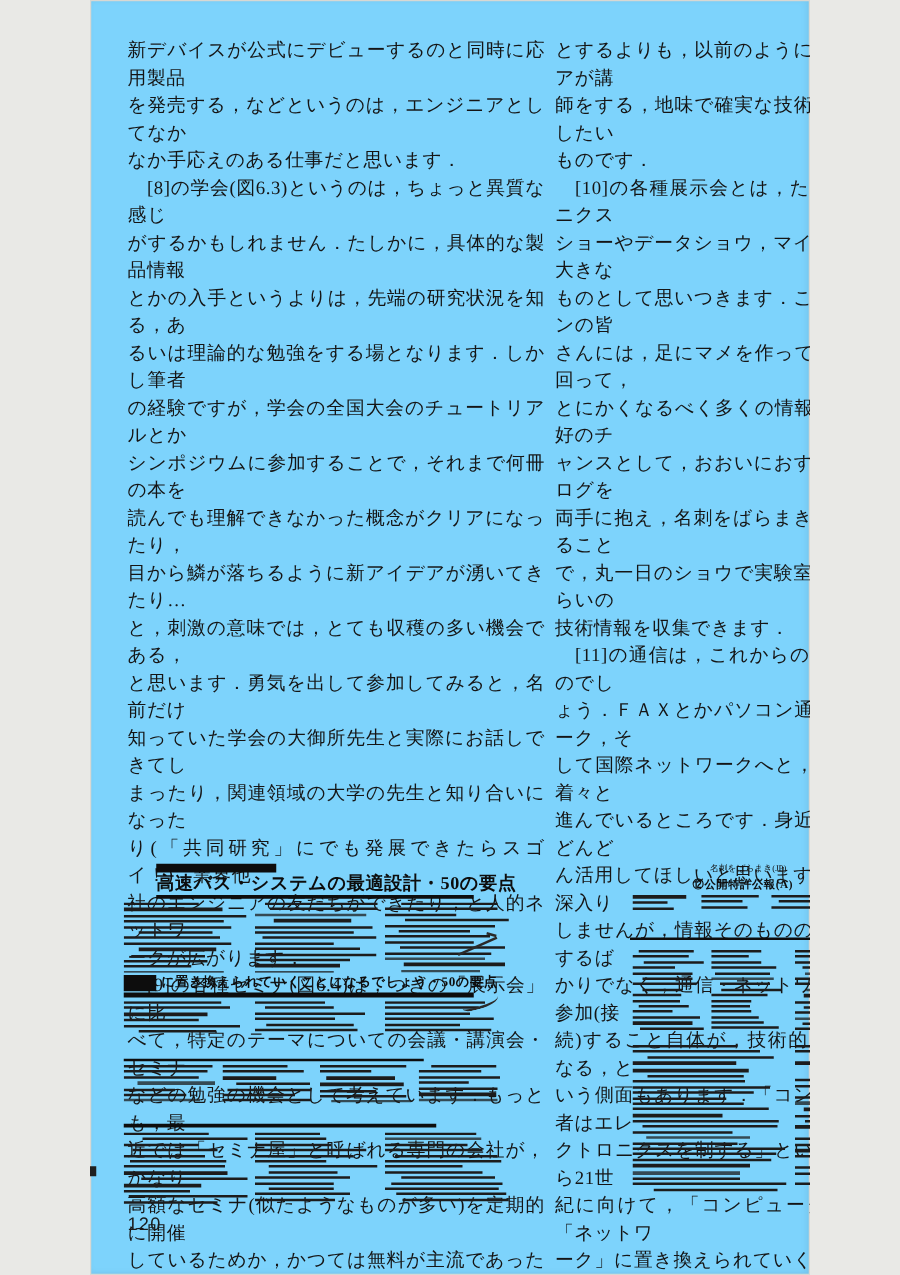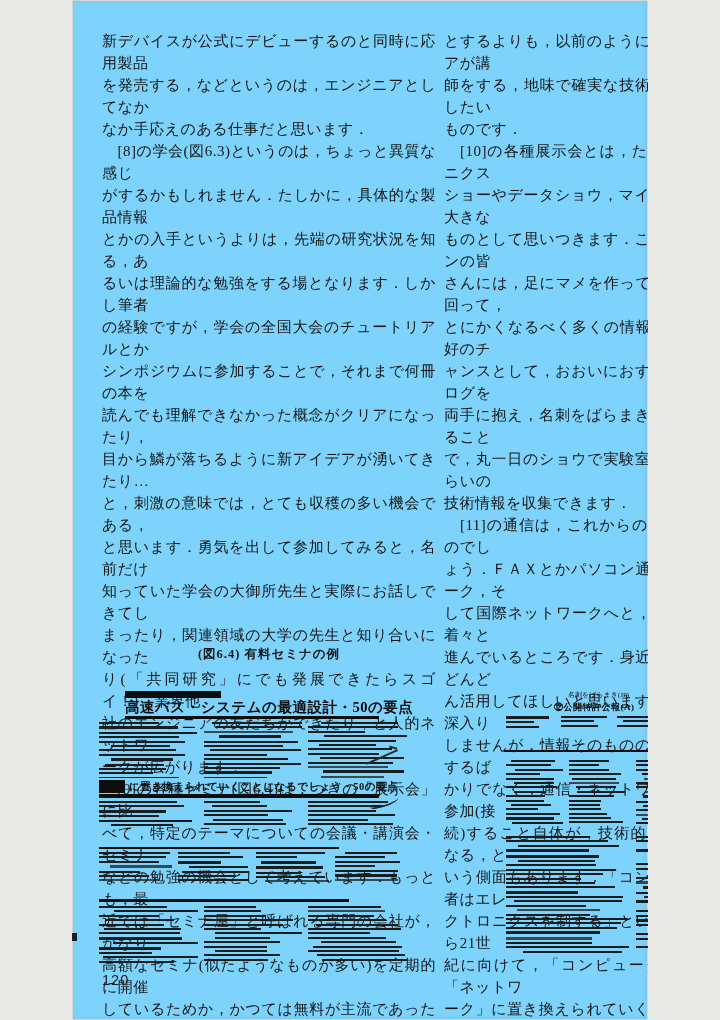--- a/index.html
+++ b/index.html
@@ -124,21 +124,20 @@
 かりでなく，通信・ネットワークに自分の力で参加(接
 続)すること自体が，技術的にかなりの勉強になる，と
 いう側面もあります．「コンピュータを制する者はエレ
 クトロニクスを制する」という言葉は，これから21世
 紀に向けて，「コンピュータ」が「通信」や「ネットワ
 ーク」に置き換えられていくことになるでしょう．
 　[12]の特許は，ソフトウェアの著作権も含めて，「知
 的所有権」として脚光を浴びている領域です．ここで
 は，特許公報(図6.5)などの情報を収集するだけでな</div>
 
-  <div class="caption" style="left:30px;top:646px;">(図6.4) 有料セミナの例</div>
 
 
   <div class="figure" style="left:25px;top:688px;width:312px;height:278px;">
 
     <div class="rule" style="left:28px;top:3px;width:96px;height:7px;"></div>
 
     <div class="sem-title" style="left:28px;top:12px;font-size:14.5px;">高速バス・システムの最適設計・50の要点</div>
     <div class="rule" style="left:28px;top:28px;width:254px;height:3px;"></div>
 
     <div class="dense" style="left:2px;top:34px;width:308px;height:56px;">

